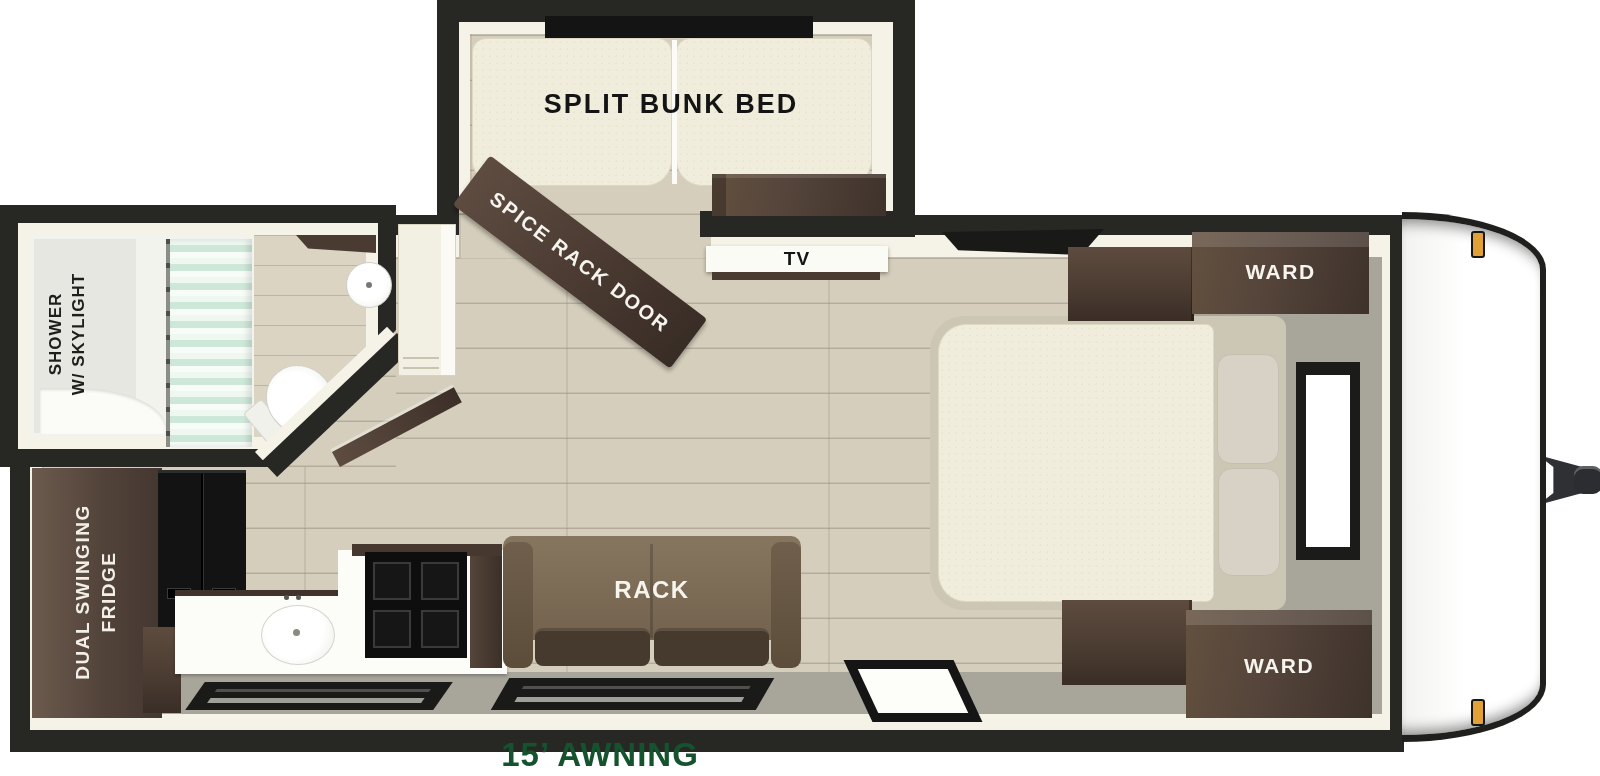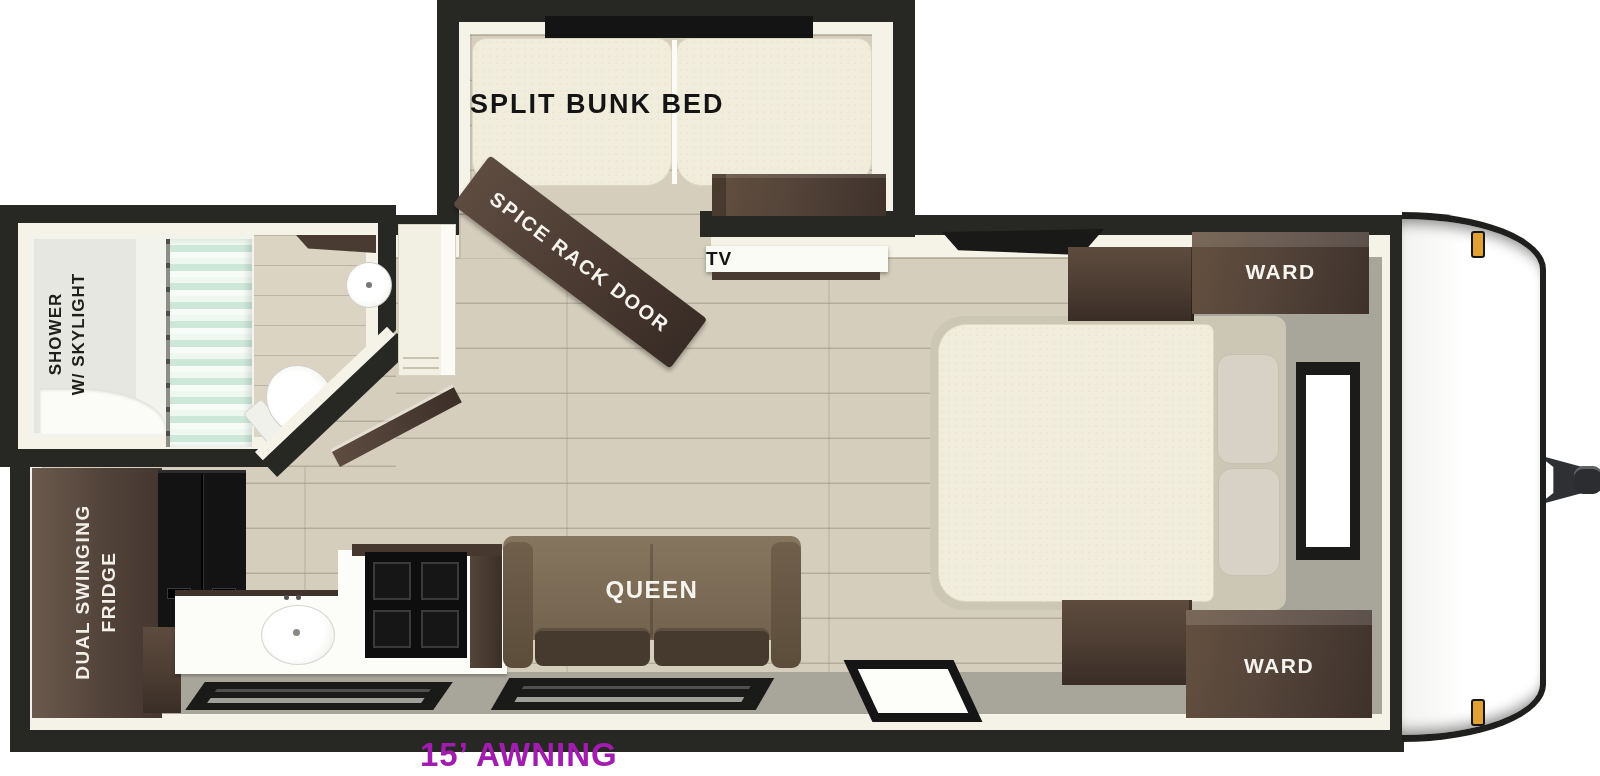--- a/index.html
+++ b/index.html
@@ -16,21 +16,21 @@
       repeating-linear-gradient(90deg, rgba(112,102,82,.15) 0 1.6px, rgba(0,0,0,0) 1.6px 262px);}
   .wood-sm{background-color:#dbd4c3;
     background-image:
       repeating-linear-gradient(180deg, rgba(112,102,82,.28) 0 1.4px, rgba(0,0,0,0) 1.4px 30px);}
   .brown{background:linear-gradient(102deg,#63503f 0%,#54443a 45%,#3e322b 100%);}
   .brown2{background:linear-gradient(180deg,#5d4b3e 0%,#4a3b31 60%,#392d26 100%);}
   .cab-top{position:absolute;left:0;top:0;right:0;height:15px;background:rgba(255,255,255,.14);}
   .mattress{background-color:#f1eddd;
     background-image:radial-gradient(rgba(220,213,190,.35) 1px, rgba(0,0,0,0) 1px);
     background-size:7px 7px;border:1px solid #ddd8c4;box-sizing:border-box;}
-  .lbl{color:#141414;font-weight:800;letter-spacing:2px;}
+  .lbl{color:#141414;font-weight:800;letter-spacing:2px;text-align:center;}
   .lblw{color:#f6f4ee;font-weight:700;letter-spacing:1.5px;text-align:center;}
   .vwrap{display:flex;flex-direction:column;align-items:center;justify-content:center;line-height:1.35;}
   .winframe{background:#1a1a19;}
   .winslat{position:absolute;left:7%;right:7%;height:5px;background:#b9b8b2;opacity:.85;}
   .burner{width:38px;height:38px;border:2px solid #3a3a3a;background:#161616;box-sizing:border-box;}
 </style>
 </head>
 <body>
 
 <div id="stage">
@@ -149,30 +149,30 @@
   <div class="abs" style="left:296px;top:595px;width:5px;height:5px;border-radius:50%;background:#555;"></div>
   <div class="abs" style="left:293px;top:629px;width:7px;height:7px;border-radius:50%;background:#8a8a84;"></div>
 
   <div class="abs" style="left:503px;top:536px;width:298px;height:134px;">
     <div class="abs" style="left:0;top:0;width:298px;height:104px;background:linear-gradient(180deg,#86755f,#73634e);border-radius:10px;"></div>
     <div class="abs" style="left:147px;top:8px;width:3px;height:94px;background:rgba(0,0,0,.18);"></div>
     <div class="abs" style="left:0;top:6px;width:30px;height:126px;background:linear-gradient(180deg,#6f5f4b,#5c4d3b);border-radius:9px;"></div>
     <div class="abs" style="left:268px;top:6px;width:30px;height:126px;background:linear-gradient(180deg,#6f5f4b,#5c4d3b);border-radius:9px;"></div>
     <div class="abs" style="left:32px;top:92px;width:115px;height:38px;background:#453a2d;border-top:3px solid #5d5040;border-radius:8px;box-sizing:border-box;"></div>
     <div class="abs" style="left:151px;top:92px;width:115px;height:38px;background:#453a2d;border-top:3px solid #5d5040;border-radius:8px;box-sizing:border-box;"></div>
-    <div class="abs lblw" style="left:0;top:40px;width:298px;font-size:24px;">QUEEN</div>
+    <div class="abs lblw" style="left:0;top:40px;width:298px;font-size:24px;">RACK</div>
   </div>
 
   <div class="abs winframe" style="left:195px;top:682px;width:248px;height:28px;transform:skewX(-35deg);">
     <div class="winslat" style="top:16px;"></div>
     <div class="winslat" style="top:7px;height:3px;opacity:.35;"></div>
   </div>
   <div class="abs winframe" style="left:500px;top:678px;width:265px;height:32px;transform:skewX(-30deg);">
     <div class="winslat" style="top:19px;"></div>
     <div class="winslat" style="top:8px;height:3px;opacity:.35;"></div>
   </div>
   <div class="abs" style="left:858px;top:660px;width:110px;height:62px;background:#151515;transform:skewX(25deg);">
     <div class="abs" style="left:10px;top:9px;width:90px;height:44px;background:#fdfdfa;"></div>
   </div>
 
-  <div class="abs lbl" style="left:420px;top:736px;width:360px;font-size:33px;letter-spacing:1px;color:#a21caf;">15’ AWNING</div>
+  <div class="abs lbl" style="left:420px;top:736px;width:360px;font-size:33px;letter-spacing:1px;color:#14532d;">15’ AWNING</div>
 
 </div>
 
 </body></html>

